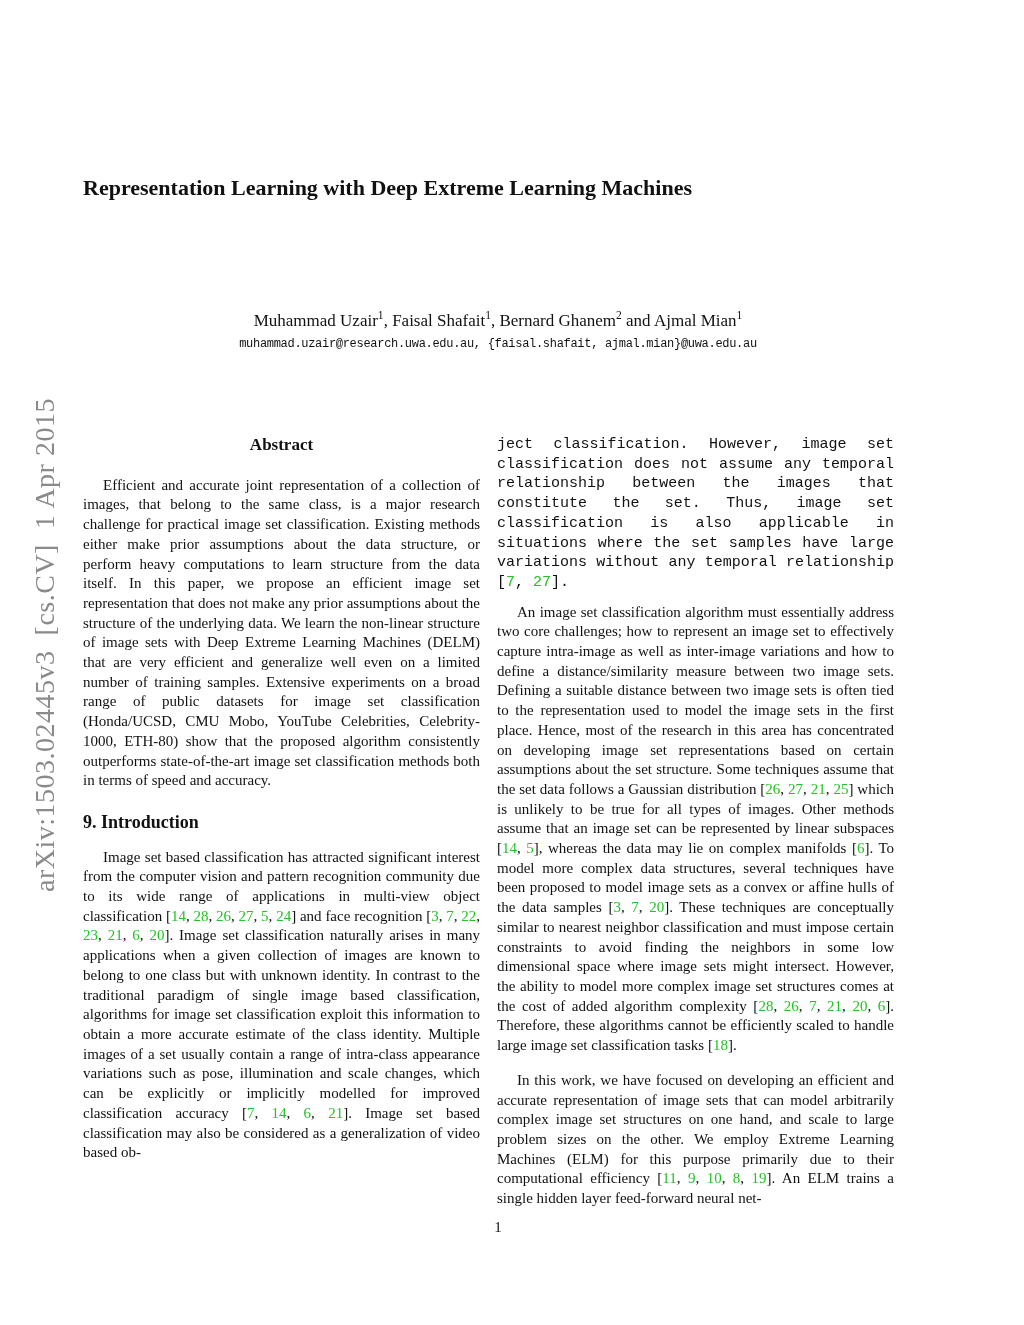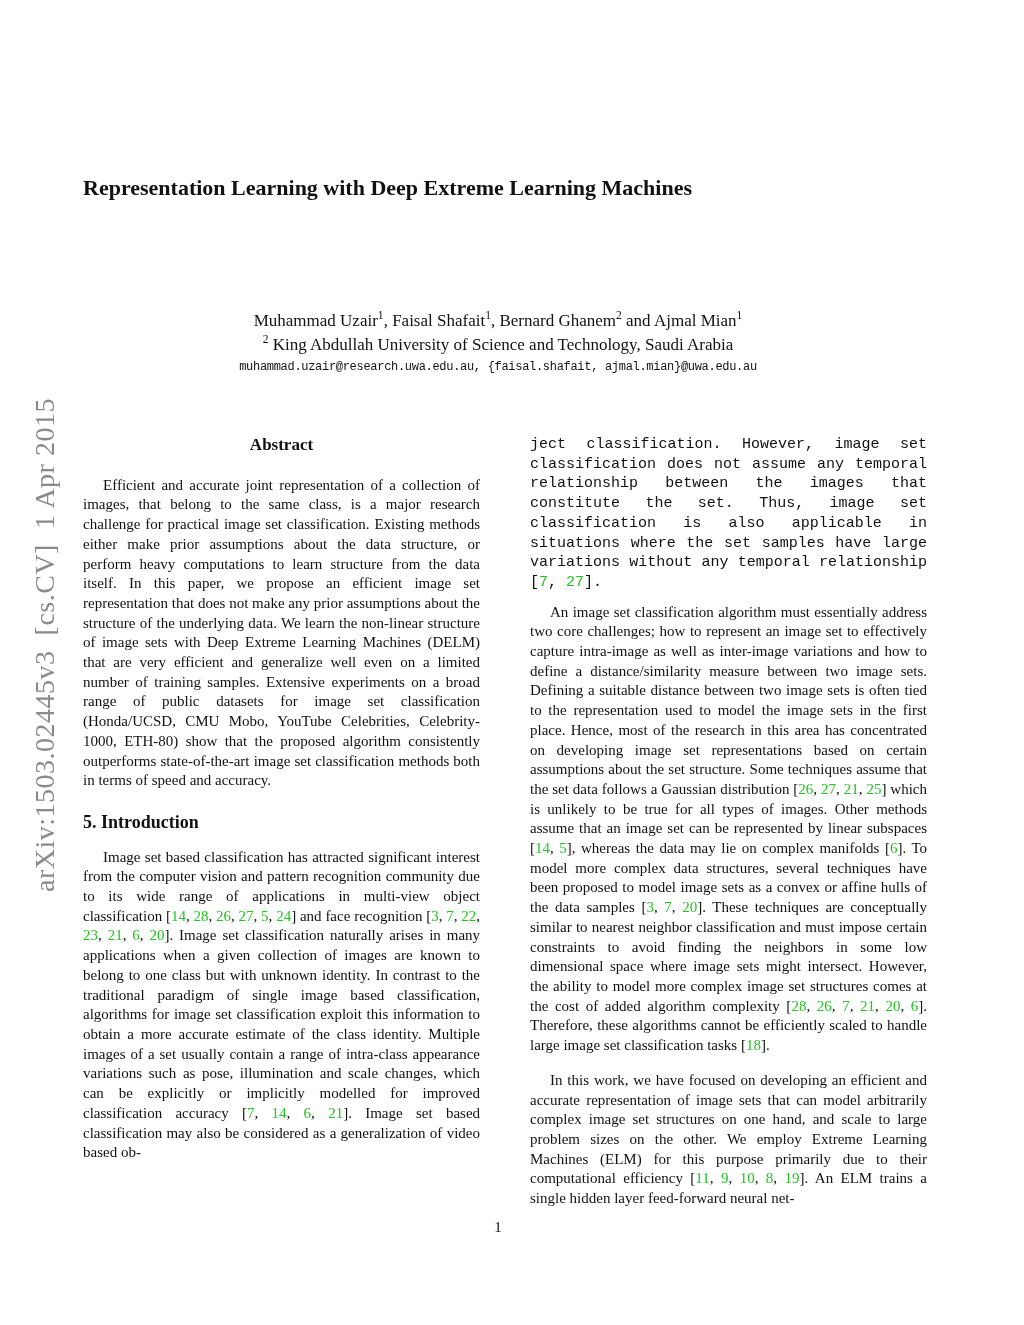--- a/index.html
+++ b/index.html
@@ -55,21 +55,21 @@
     font-size: 12px;
     line-height: 23px;
     letter-spacing: -0.3px;
   }
   .columns {
     position: absolute;
     top: 435px;
     left: 83px;
     width: 830px;
     display: flex;
-    gap: 50px;
+    gap: 17px;
   }
   .col {
     width: 397px;
     flex: 0 0 397px;
     font-size: 15px;
     line-height: 19.7px;
     text-align: justify;
   }
   .abstract-heading {
     margin: 0 0 21px 0;
@@ -106,30 +106,29 @@
 <div class="page">
 
   <div class="arxiv-watermark">arXiv:1503.02445v3  [cs.CV]  1 Apr 2015</div>
 
   <h1 class="paper-title">
     <span style="display:block">Representation Learning with Deep Extreme Learning Machines</span>
   </h1>
 
   <div class="authors-block">
     <div><span>Muhammad Uzair</span><sup>1</sup><span>, Faisal Shafait</span><sup>1</sup><span>, Bernard Ghanem</span><sup>2</sup><span> and Ajmal Mian</span><sup>1</sup></div>
-    <div><sup>2</sup><span> King Abdullah University of Science and Technology, Saudi Arabia</span></div>
     <div class="email-line">muhammad.uzair@research.uwa.edu.au, {faisal.shafait, ajmal.mian}@uwa.edu.au</div>
   </div>
 
   <div class="columns">
 
     <div class="col">
       <h2 class="abstract-heading">Abstract</h2>
       <p class="abstract-text">Efficient and accurate joint representation of a collection of images, that belong to the same class, is a major research challenge for practical image set classification. Existing methods either make prior assumptions about the data structure, or perform heavy computations to learn structure from the data itself. In this paper, we propose an efficient image set representation that does not make any prior assumptions about the structure of the underlying data. We learn the non-linear structure of image sets with Deep Extreme Learning Machines (DELM) that are very efficient and generalize well even on a limited number of training samples. Extensive experiments on a broad range of public datasets for image set classification (Honda/UCSD, CMU Mobo, YouTube Celebrities, Celebrity-1000, ETH-80) show that the proposed algorithm consistently outperforms state-of-the-art image set classification methods both in terms of speed and accuracy.</p>
-      <h2 class="section-heading">5. Introduction</h2>
+      <h2 class="section-heading">9. Introduction</h2>
       <p class="body-par"><span>Image set based classification has attracted significant interest from the computer vision and pattern recognition community due to its wide range of applications in multi-view object classification [</span><span class="cite">14</span><span>, </span><span class="cite">28</span><span>, </span><span class="cite">26</span><span>, </span><span class="cite">27</span><span>, </span><span class="cite">5</span><span>, </span><span class="cite">24</span><span>] and face recognition [</span><span class="cite">3</span><span>, </span><span class="cite">7</span><span>, </span><span class="cite">22</span><span>, </span><span class="cite">23</span><span>, </span><span class="cite">21</span><span>, </span><span class="cite">6</span><span>, </span><span class="cite">20</span><span>]. Image set classification naturally arises in many applications when a given collection of images are known to belong to one class but with unknown identity. In contrast to the traditional paradigm of single image based classification, algorithms for image set classification exploit this information to obtain a more accurate estimate of the class identity. Multiple images of a set usually contain a range of intra-class appearance variations such as pose, illumination and scale changes, which can be explicitly or implicitly modelled for improved classification accuracy [</span><span class="cite">7</span><span>, </span><span class="cite">14</span><span>, </span><span class="cite">6</span><span>, </span><span class="cite">21</span><span>]. Image set based classification may also be considered as a generalization of video based ob-</span></p>
     </div>
 
     <div class="col">
       <p class="body-par no-indent"><span>ject classification. However, image set classification does not assume any temporal relationship between the images that constitute the set. Thus, image set classification is also applicable in situations where the set samples have large variations without any temporal relationship [</span><span class="cite">7</span><span>, </span><span class="cite">27</span><span>].</span></p>
       <p class="body-par"><span>An image set classification algorithm must essentially address two core challenges; how to represent an image set to effectively capture intra-image as well as inter-image variations and how to define a distance/similarity measure between two image sets. Defining a suitable distance between two image sets is often tied to the representation used to model the image sets in the first place. Hence, most of the research in this area has concentrated on developing image set representations based on certain assumptions about the set structure. Some techniques assume that the set data follows a Gaussian distribution [</span><span class="cite">26</span><span>, </span><span class="cite">27</span><span>, </span><span class="cite">21</span><span>, </span><span class="cite">25</span><span>] which is unlikely to be true for all types of images. Other methods assume that an image set can be represented by linear subspaces [</span><span class="cite">14</span><span>, </span><span class="cite">5</span><span>], whereas the data may lie on complex manifolds [</span><span class="cite">6</span><span>]. To model more complex data structures, several techniques have been proposed to model image sets as a convex or affine hulls of the data samples [</span><span class="cite">3</span><span>, </span><span class="cite">7</span><span>, </span><span class="cite">20</span><span>]. These techniques are conceptually similar to nearest neighbor classification and must impose certain constraints to avoid finding the neighbors in some low dimensional space where image sets might intersect. However, the ability to model more complex image set structures comes at the cost of added algorithm complexity [</span><span class="cite">28</span><span>, </span><span class="cite">26</span><span>, </span><span class="cite">7</span><span>, </span><span class="cite">21</span><span>, </span><span class="cite">20</span><span>, </span><span class="cite">6</span><span>]. Therefore, these algorithms cannot be efficiently scaled to handle large image set classification tasks [</span><span class="cite">18</span><span>].</span></p>
       <p class="body-par"><span>In this work, we have focused on developing an efficient and accurate representation of image sets that can model arbitrarily complex image set structures on one hand, and scale to large problem sizes on the other. We employ Extreme Learning Machines (ELM) for this purpose primarily due to their computational efficiency [</span><span class="cite">11</span><span>, </span><span class="cite">9</span><span>, </span><span class="cite">10</span><span>, </span><span class="cite">8</span><span>, </span><span class="cite">19</span><span>]. An ELM trains a single hidden layer feed-forward neural net-</span></p>
     </div>
 
   </div>

